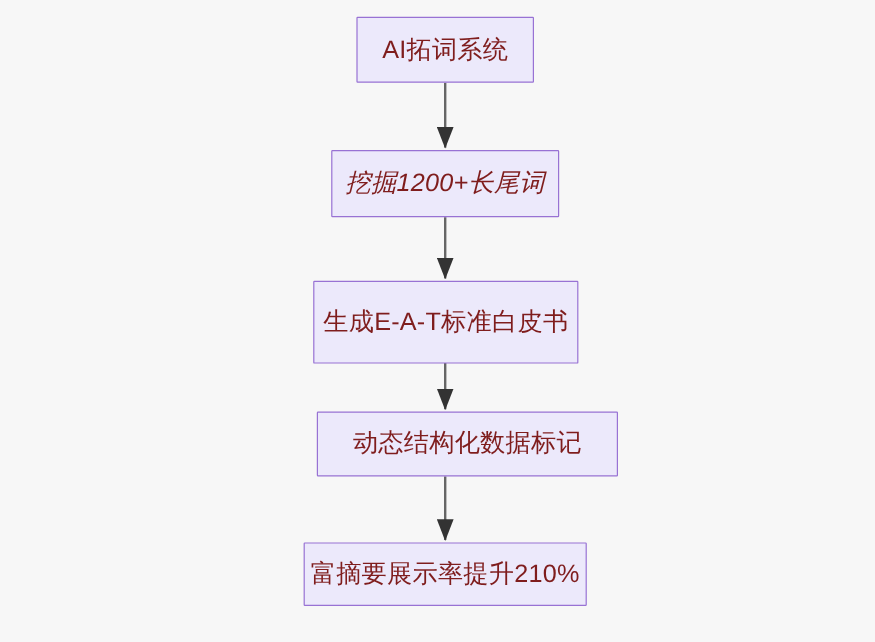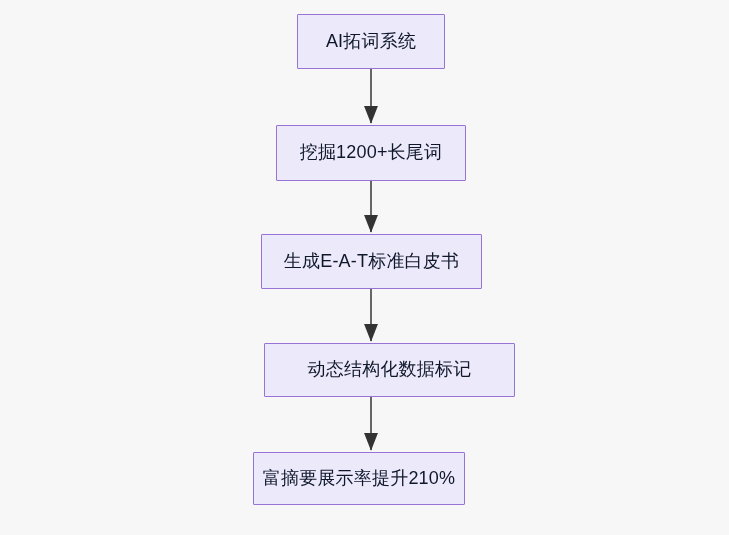--- a/index.html
+++ b/index.html
@@ -28,36 +28,36 @@
   }
   .node {
     position: absolute;
     box-sizing: border-box;
     background: #ece9fb;
     border: 1.6px solid #9872d4;
     border-radius: 1px;
     display: flex;
     align-items: center;
     justify-content: center;
-    color: #0f172a;
-    font-size: 18px;
+    color: #7f1d1d;
+    font-size: 21px;
     line-height: 1.2;
     letter-spacing: 0.2px;
     white-space: nowrap;
     z-index: 2;
   }
   .node-label {
     display: block;
   }
   
   .n0 { left: 297px; top: 14px;  width: 148px; height: 55px; }
-  .n1 { left: 276px; top: 125px; width: 190px; height: 56px; }
-  .n2 { left: 261px; top: 234px; width: 221px; height: 55px; }
+  .n1 { left: 276px; top: 125px; width: 190px; height: 56px; font-style: italic; }
+  .n2 { left: 261px; top: 234px; width: 221px; height: 69px; }
   .n3 { left: 264px; top: 343px; width: 251px; height: 54px; }
-  .n4 { left: 253px; top: 452px; width: 212px; height: 53px; }
+  .n4 { left: 253px; top: 452px; width: 236px; height: 53px; }
 </style>
 </head>
 <body>
 
 <div id="flow-canvas">
 
   <svg id="edge-layer" viewBox="0 0 729 535" width="729" height="535" xmlns="http://www.w3.org/2000/svg">
     <defs>
       <marker id="arrowhead" markerWidth="9" markerHeight="7" refX="8.6" refY="3.5" orient="auto" markerUnits="strokeWidth">
         <polygon points="0 0, 9 3.5, 0 7" fill="#333333"></polygon>

